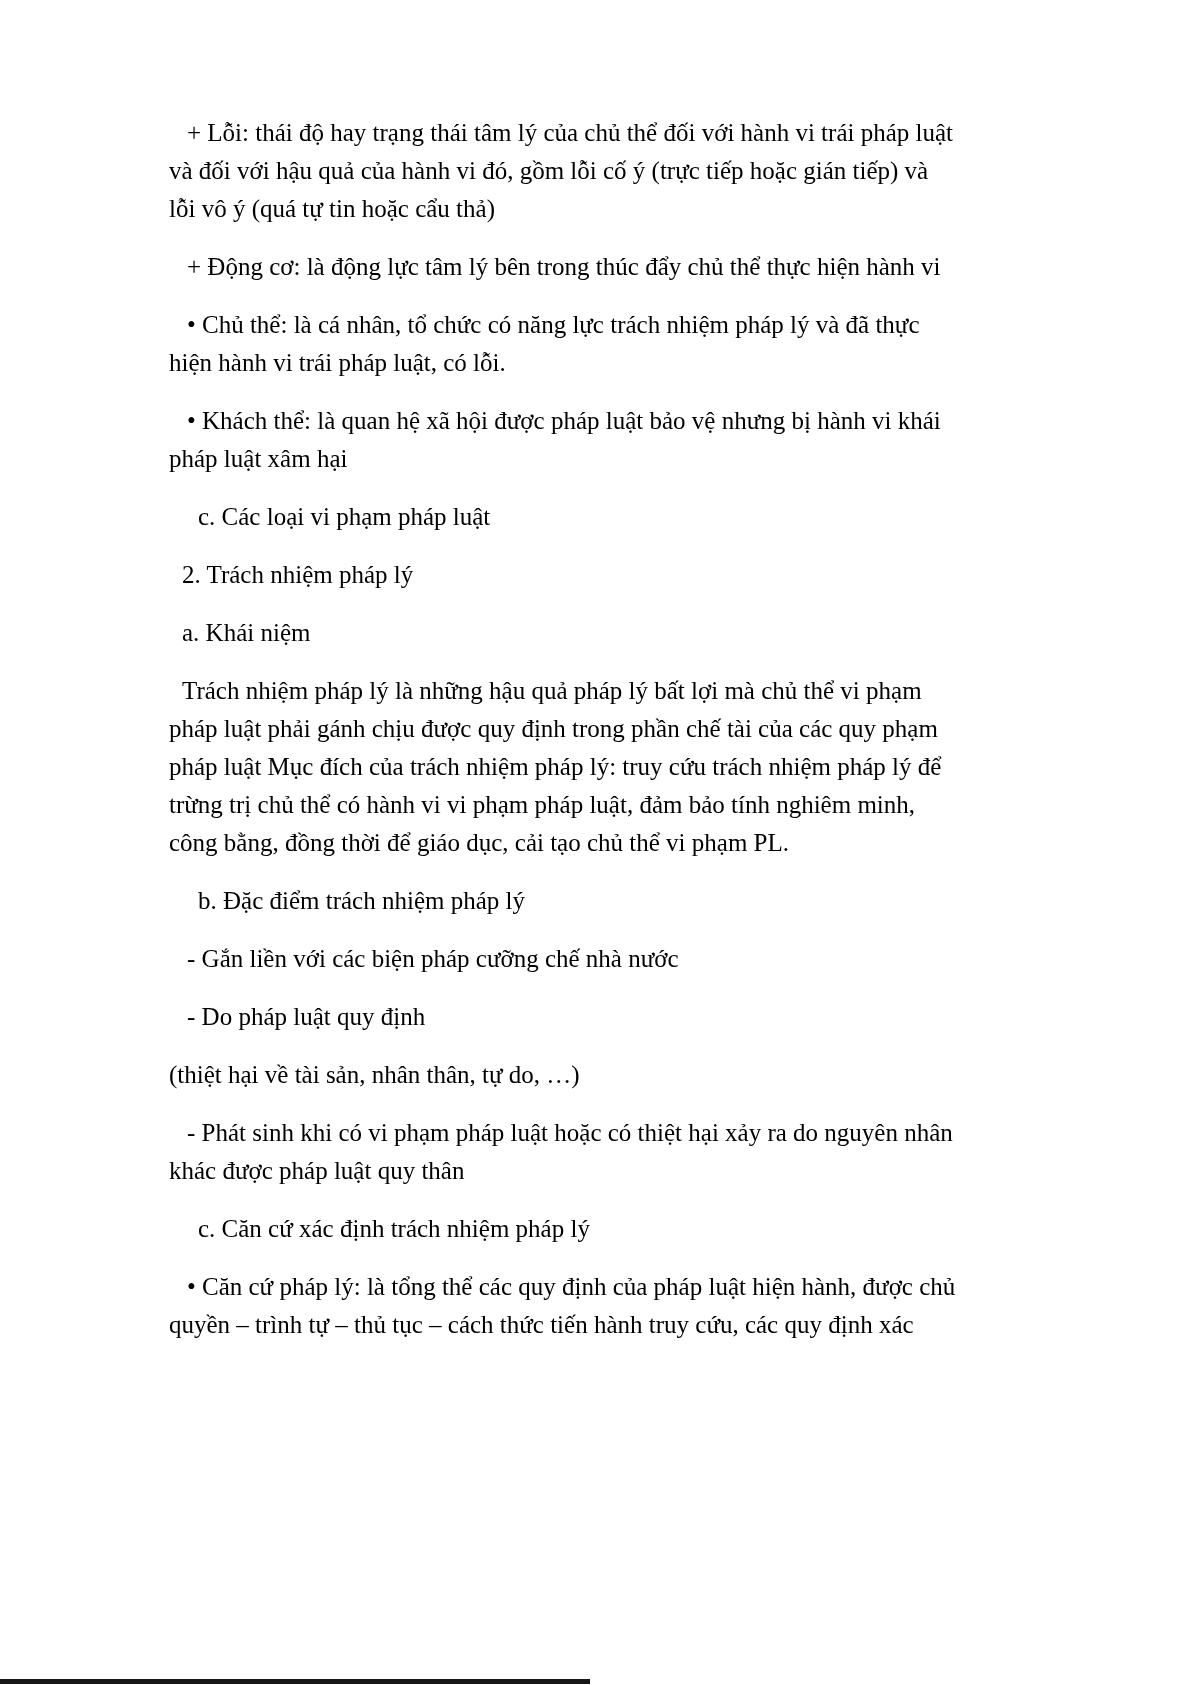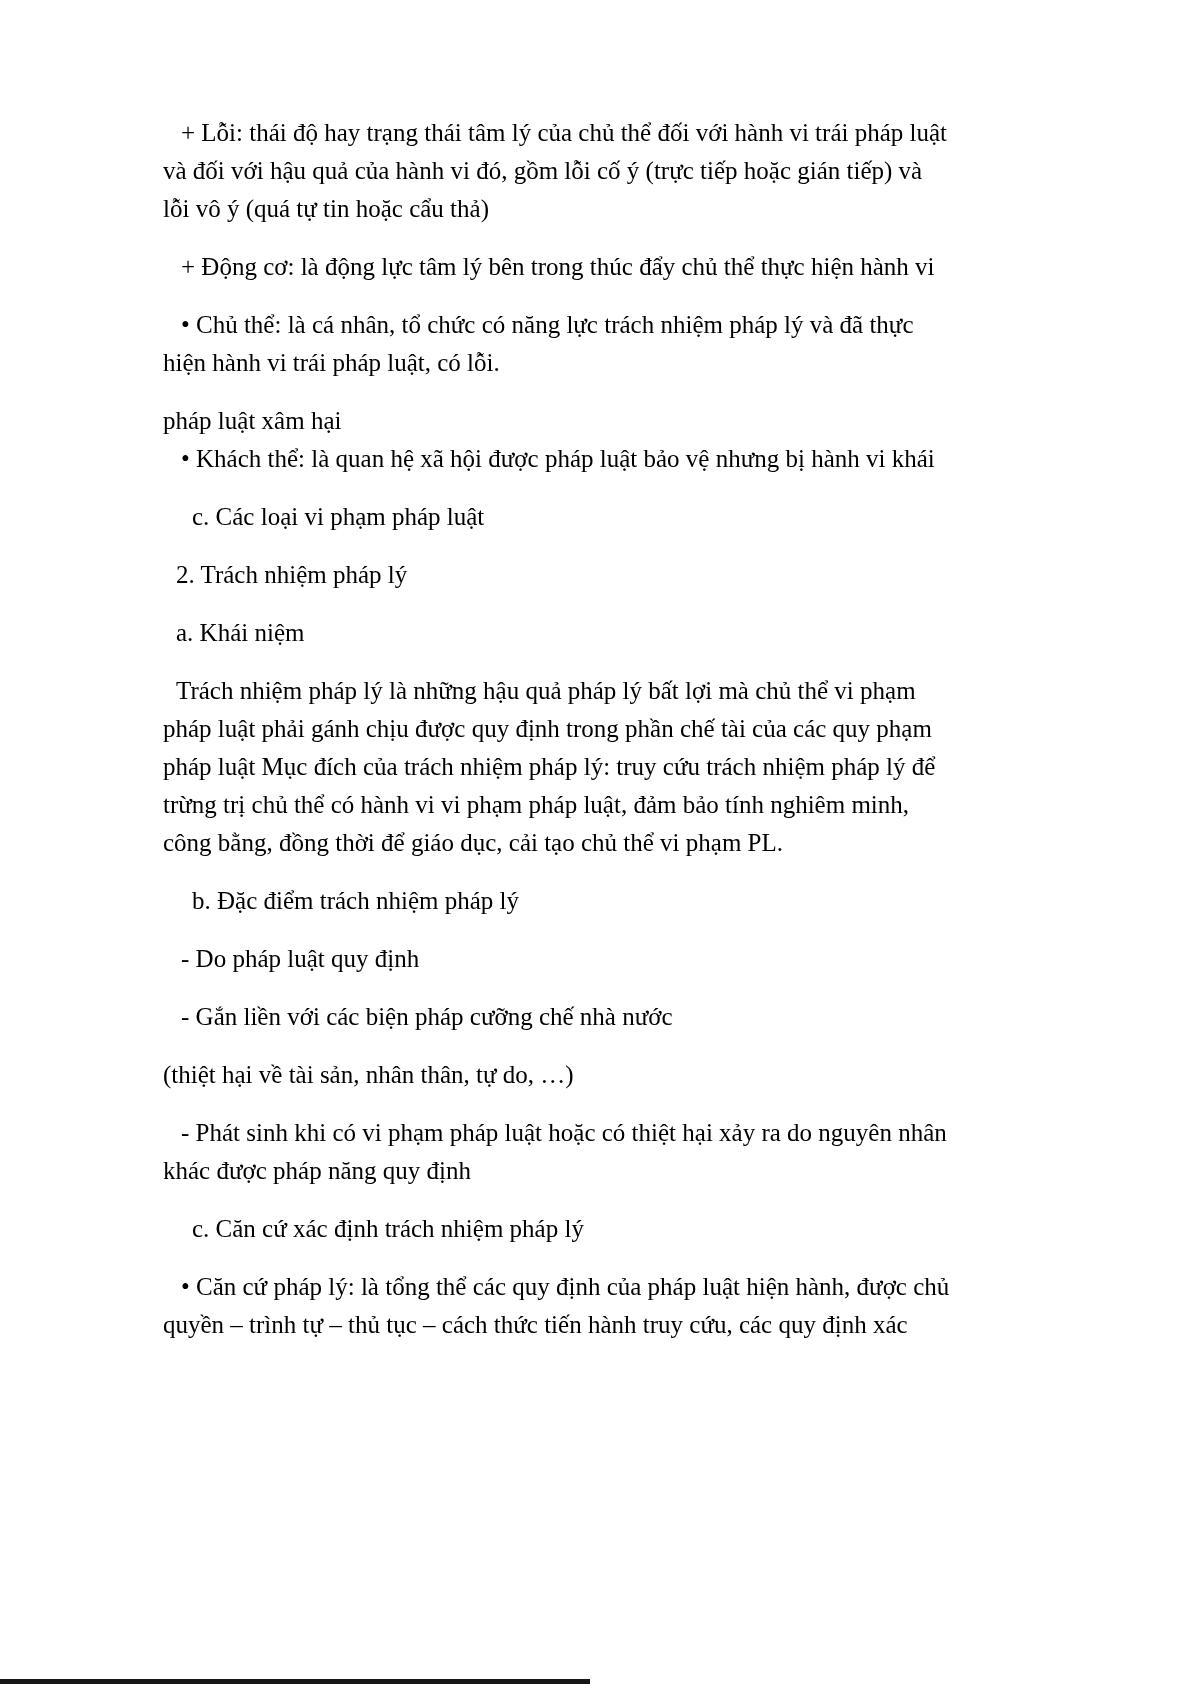--- a/index.html
+++ b/index.html
@@ -14,21 +14,21 @@
     height: 1685px;
     background: var(--bg);
     color: var(--text);
     font-family: "Liberation Serif", "DejaVu Serif", serif;
     position: relative;
     overflow: hidden;
   }
   .doc {
     position: absolute;
     top: 114px;
-    left: 163px;
+    left: 169px;
     width: 920px;
   }
   .para {
     margin: 0 0 20px 0;
     font-size: 25px;
     line-height: 38px;
     font-weight: 400;
   }
   .line {
     display: block;
@@ -63,22 +63,22 @@
 
   <p class="para indent-md">
   </p>
 
   <p class="para indent-md">
     <span class="line first">• Chủ thể: là cá nhân, tổ chức có năng lực trách nhiệm pháp lý và đã thực</span>
     <span class="line">hiện hành vi trái pháp luật, có lỗi.</span>
   </p>
 
   <p class="para indent-md">
+    <span class="line first">• Khách thể: là quan hệ xã hội được pháp luật bảo vệ nhưng bị hành vi khái</span>
     <span class="line">pháp luật xâm hại</span>
-    <span class="line first">• Khách thể: là quan hệ xã hội được pháp luật bảo vệ nhưng bị hành vi khái</span>
   </p>
 
   <p class="para indent-lg">
     <span class="line first">c. Các loại vi phạm pháp luật</span>
   </p>
 
   <p class="para indent-sm">
     <span class="line first">2. Trách nhiệm pháp lý</span>
   </p>
 
@@ -92,34 +92,34 @@
     <span class="line">pháp luật Mục đích của trách nhiệm pháp lý: truy cứu trách nhiệm pháp lý để</span>
     <span class="line">trừng trị chủ thể có hành vi vi phạm pháp luật, đảm bảo tính nghiêm minh,</span>
     <span class="line">công bằng, đồng thời để giáo dục, cải tạo chủ thể vi phạm PL.</span>
   </p>
 
   <p class="para indent-lg">
     <span class="line first">b. Đặc điểm trách nhiệm pháp lý</span>
   </p>
 
   <p class="para indent-md">
-    <span class="line first">- Do pháp luật quy định</span>
+    <span class="line first">- Gắn liền với các biện pháp cưỡng chế nhà nước</span>
   </p>
 
   <p class="para indent-md">
-    <span class="line first">- Gắn liền với các biện pháp cưỡng chế nhà nước</span>
+    <span class="line first">- Do pháp luật quy định</span>
   </p>
 
   <p class="para indent-md">
     <span class="line">(thiệt hại về tài sản, nhân thân, tự do, …)</span>
   </p>
 
   <p class="para indent-md">
     <span class="line first">- Phát sinh khi có vi phạm pháp luật hoặc có thiệt hại xảy ra do nguyên nhân</span>
-    <span class="line">khác được pháp năng quy định</span>
+    <span class="line">khác được pháp luật quy thân</span>
   </p>
 
   <p class="para indent-lg">
     <span class="line first">c. Căn cứ xác định trách nhiệm pháp lý</span>
   </p>
 
   <p class="para indent-md">
     <span class="line first">• Căn cứ pháp lý: là tổng thể các quy định của pháp luật hiện hành, được chủ</span>
     <span class="line">quyền – trình tự – thủ tục – cách thức tiến hành truy cứu, các quy định xác</span>
   </p>

